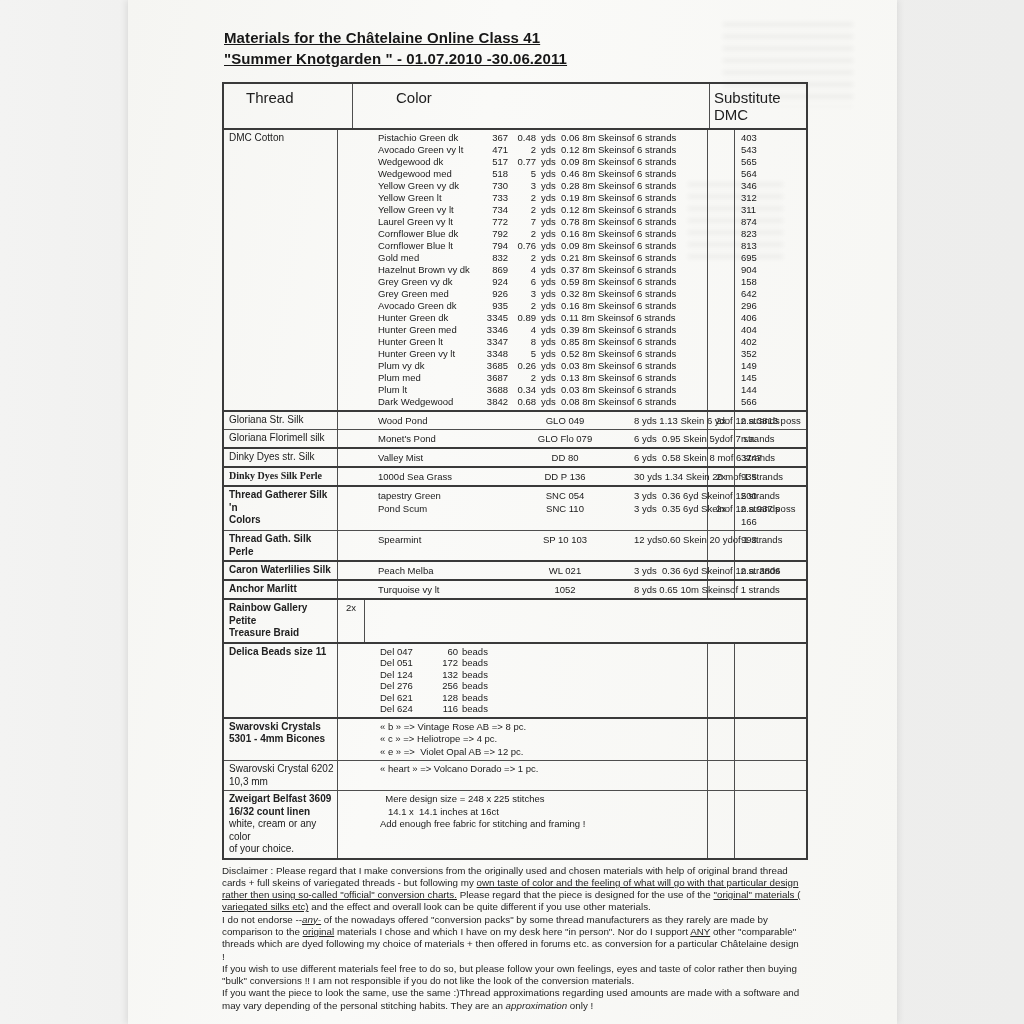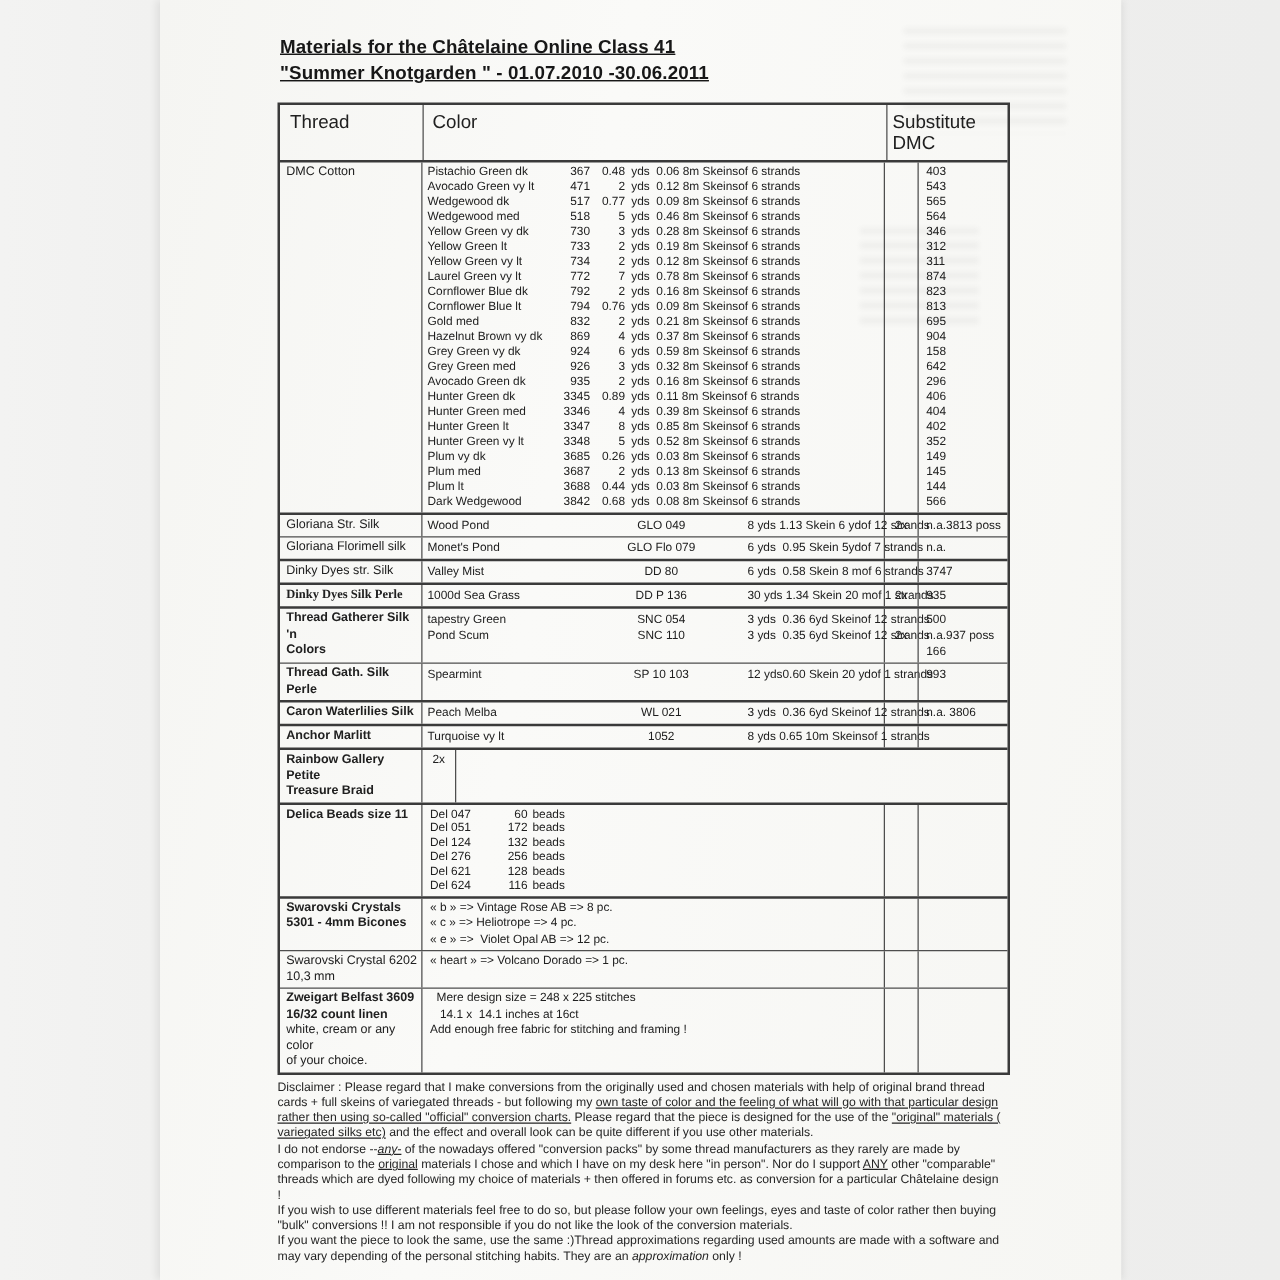--- a/index.html
+++ b/index.html
@@ -10,35 +10,35 @@
     -webkit-font-smoothing:antialiased;
   }
   .page{
     position:absolute;left:128px;top:0;width:769px;height:1024px;
     background:linear-gradient(100deg,#f5f5f2 0%,#fafaf8 40%,#f6f6f3 100%);
     box-shadow:-3px 0 6px rgba(0,0,0,0.07), 3px 0 6px rgba(0,0,0,0.05);
   }
   .ghost{position:absolute;opacity:0.055;filter:blur(2px);pointer-events:none;
     background:repeating-linear-gradient(180deg,#555 0 5px,transparent 5px 12px);}
   .content{position:absolute;left:94px;top:27px;width:586px;}
-  .title{font-weight:bold;font-size:15px;line-height:21px;letter-spacing:0.1px;color:#171717;margin-left:2px;text-decoration:underline;}
+  .title{font-weight:bold;font-size:15px;line-height:21px;letter-spacing:0.1px;color:#171717;margin-left:2px;}
   .title div{text-decoration:underline;}
   
   .mtable{margin-top:13px;border:2px solid #3a3a3a;font-size:9.5px;color:#202020;background:transparent;}
   .trow{display:flex;border-bottom:1px solid #4e4e4e;}
   .trow.thick{border-bottom-width:2px;border-bottom-color:#3a3a3a;}
   .trow:last-child{border-bottom:none;}
   .c-thread{flex:0 0 106px;border-right:1px solid #4e4e4e;padding:2px 2px 2px 5px;font-size:10px;line-height:12px;}
-  .c-color{flex:1 1 auto;border-right:1px solid #4e4e4e;padding:2px 0;min-width:0;}
+  .c-color{flex:1 1 auto;border-right:1px solid #4e4e4e;padding:2px 0;min-width:0;margin-left:36px;}
   .c-mult{flex:0 0 26px;border-right:1px solid #4e4e4e;display:flex;justify-content:center;padding-top:2px;}
   .c-mult.vcenter{align-items:center;padding-top:0;}
   .c-dmc{flex:0 0 65px;padding:2px 0 2px 6px;}
   
   .thead{border-bottom:2px solid #3a3a3a;}
-  .thead .c-thread{font-size:15px;font-weight:normal;padding:5px 0 14px 8px;line-height:17px;}
+  .thead .c-thread{font-size:15px;font-weight:normal;padding:5px 0 14px 22px;line-height:17px;}
   .thead .c-color{font-size:15px;padding:5px 0 14px 7px;line-height:17px;}
   .thead .c-sub{flex:0 0 92px;font-size:15px;line-height:17px;padding:5px 0 5px 4px;}
   
   .dline{display:flex;line-height:12px;height:12px;white-space:pre;}
   .dl-name{flex:0 0 100px;padding-left:4px;overflow:hidden;}
   .dl-code{flex:0 0 30px;text-align:right;}
   .dl-qty{flex:0 0 28px;text-align:right;}
   .dl-rest{margin-left:5px;text-align:right;}
   .dnum{line-height:12px;height:12px;}
   
@@ -102,21 +102,21 @@
             <div class="dline"><span class="dl-name">Hazelnut Brown vy dk</span><span class="dl-code">869</span><span class="dl-qty">4</span><span class="dl-rest">yds  0.37 8m Skeinsof 6 strands</span></div>
             <div class="dline"><span class="dl-name">Grey Green vy dk</span><span class="dl-code">924</span><span class="dl-qty">6</span><span class="dl-rest">yds  0.59 8m Skeinsof 6 strands</span></div>
             <div class="dline"><span class="dl-name">Grey Green med</span><span class="dl-code">926</span><span class="dl-qty">3</span><span class="dl-rest">yds  0.32 8m Skeinsof 6 strands</span></div>
             <div class="dline"><span class="dl-name">Avocado Green dk</span><span class="dl-code">935</span><span class="dl-qty">2</span><span class="dl-rest">yds  0.16 8m Skeinsof 6 strands</span></div>
             <div class="dline"><span class="dl-name">Hunter Green dk</span><span class="dl-code">3345</span><span class="dl-qty">0.89</span><span class="dl-rest">yds  0.11 8m Skeinsof 6 strands</span></div>
             <div class="dline"><span class="dl-name">Hunter Green med</span><span class="dl-code">3346</span><span class="dl-qty">4</span><span class="dl-rest">yds  0.39 8m Skeinsof 6 strands</span></div>
             <div class="dline"><span class="dl-name">Hunter Green lt</span><span class="dl-code">3347</span><span class="dl-qty">8</span><span class="dl-rest">yds  0.85 8m Skeinsof 6 strands</span></div>
             <div class="dline"><span class="dl-name">Hunter Green vy lt</span><span class="dl-code">3348</span><span class="dl-qty">5</span><span class="dl-rest">yds  0.52 8m Skeinsof 6 strands</span></div>
             <div class="dline"><span class="dl-name">Plum vy dk</span><span class="dl-code">3685</span><span class="dl-qty">0.26</span><span class="dl-rest">yds  0.03 8m Skeinsof 6 strands</span></div>
             <div class="dline"><span class="dl-name">Plum med</span><span class="dl-code">3687</span><span class="dl-qty">2</span><span class="dl-rest">yds  0.13 8m Skeinsof 6 strands</span></div>
-            <div class="dline"><span class="dl-name">Plum lt</span><span class="dl-code">3688</span><span class="dl-qty">0.44</span><span class="dl-rest">yds  0.03 8m Skeinsof 6 strands</span></div>
+            <div class="dline"><span class="dl-name">Plum lt</span><span class="dl-code">3688</span><span class="dl-qty">0.34</span><span class="dl-rest">yds  0.03 8m Skeinsof 6 strands</span></div>
             <div class="dline"><span class="dl-name">Dark Wedgewood</span><span class="dl-code">3842</span><span class="dl-qty">0.68</span><span class="dl-rest">yds  0.08 8m Skeinsof 6 strands</span></div>
           </div>
         <div class="c-mult"></div>
         <div class="c-dmc" id="dmc-sub-cell">
             <div class="dnum">403</div>
             <div class="dnum">543</div>
             <div class="dnum">565</div>
             <div class="dnum">564</div>
             <div class="dnum">346</div>
             <div class="dnum">312</div>

